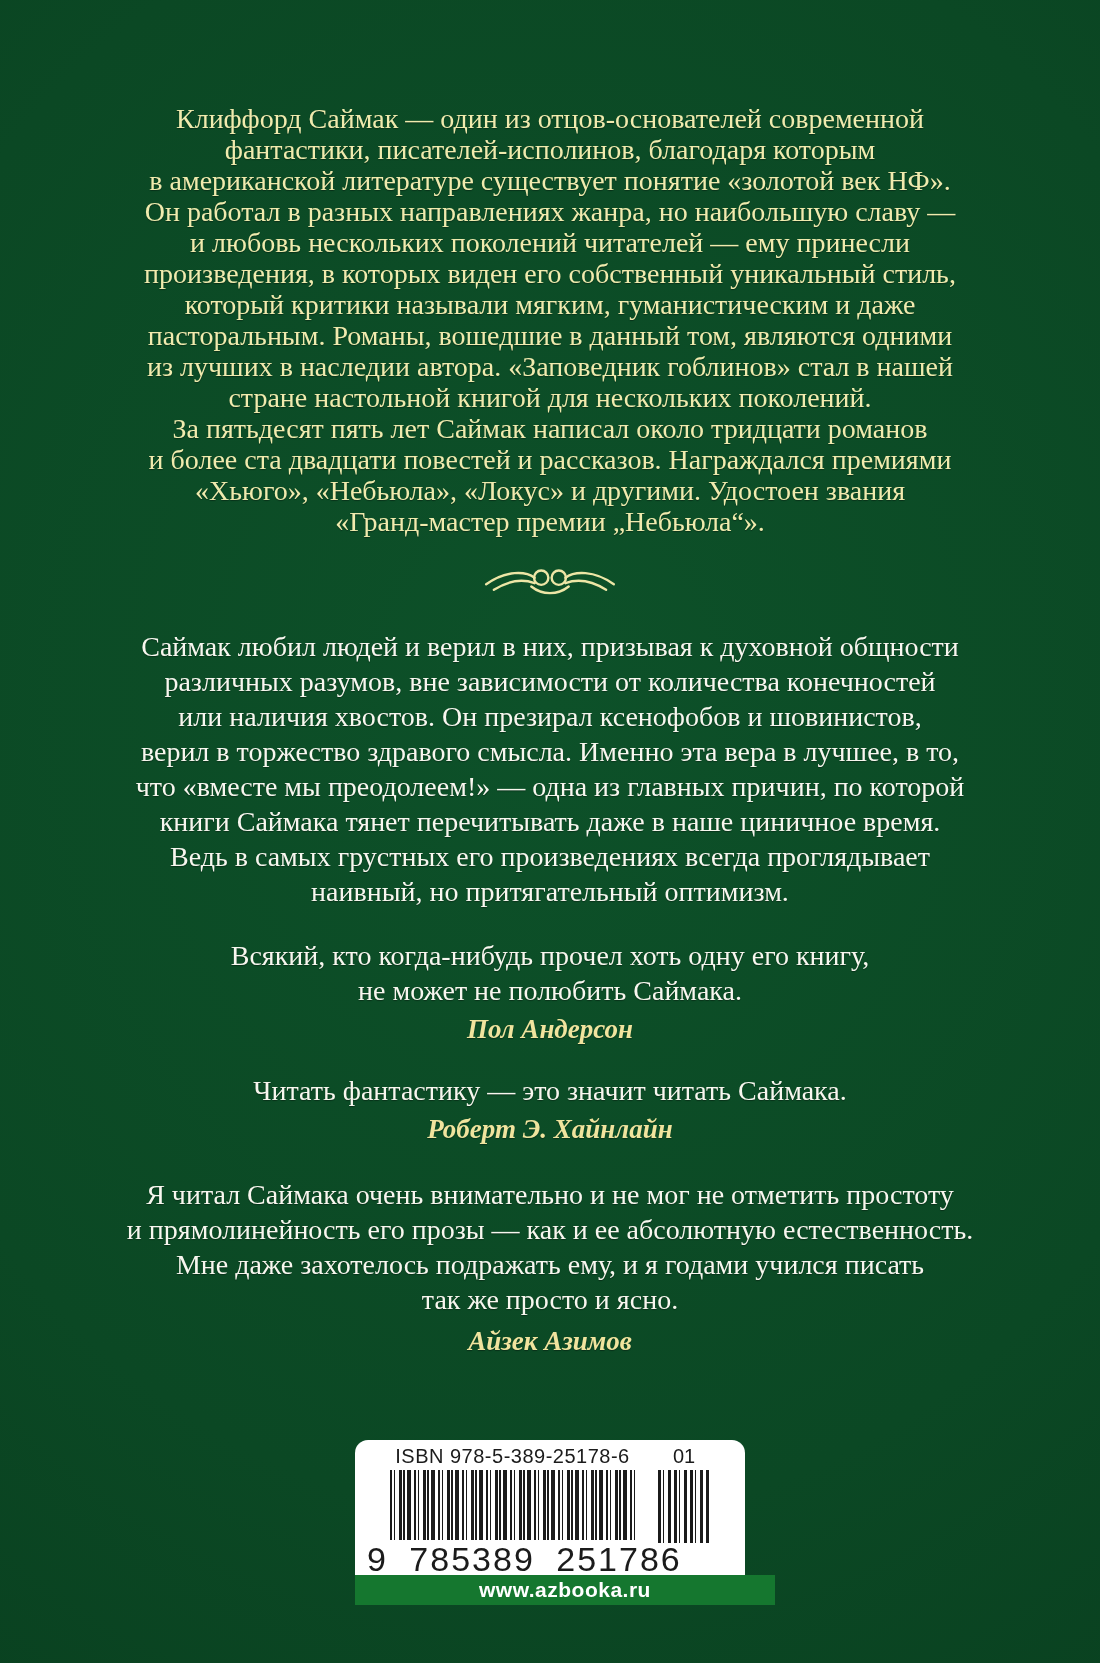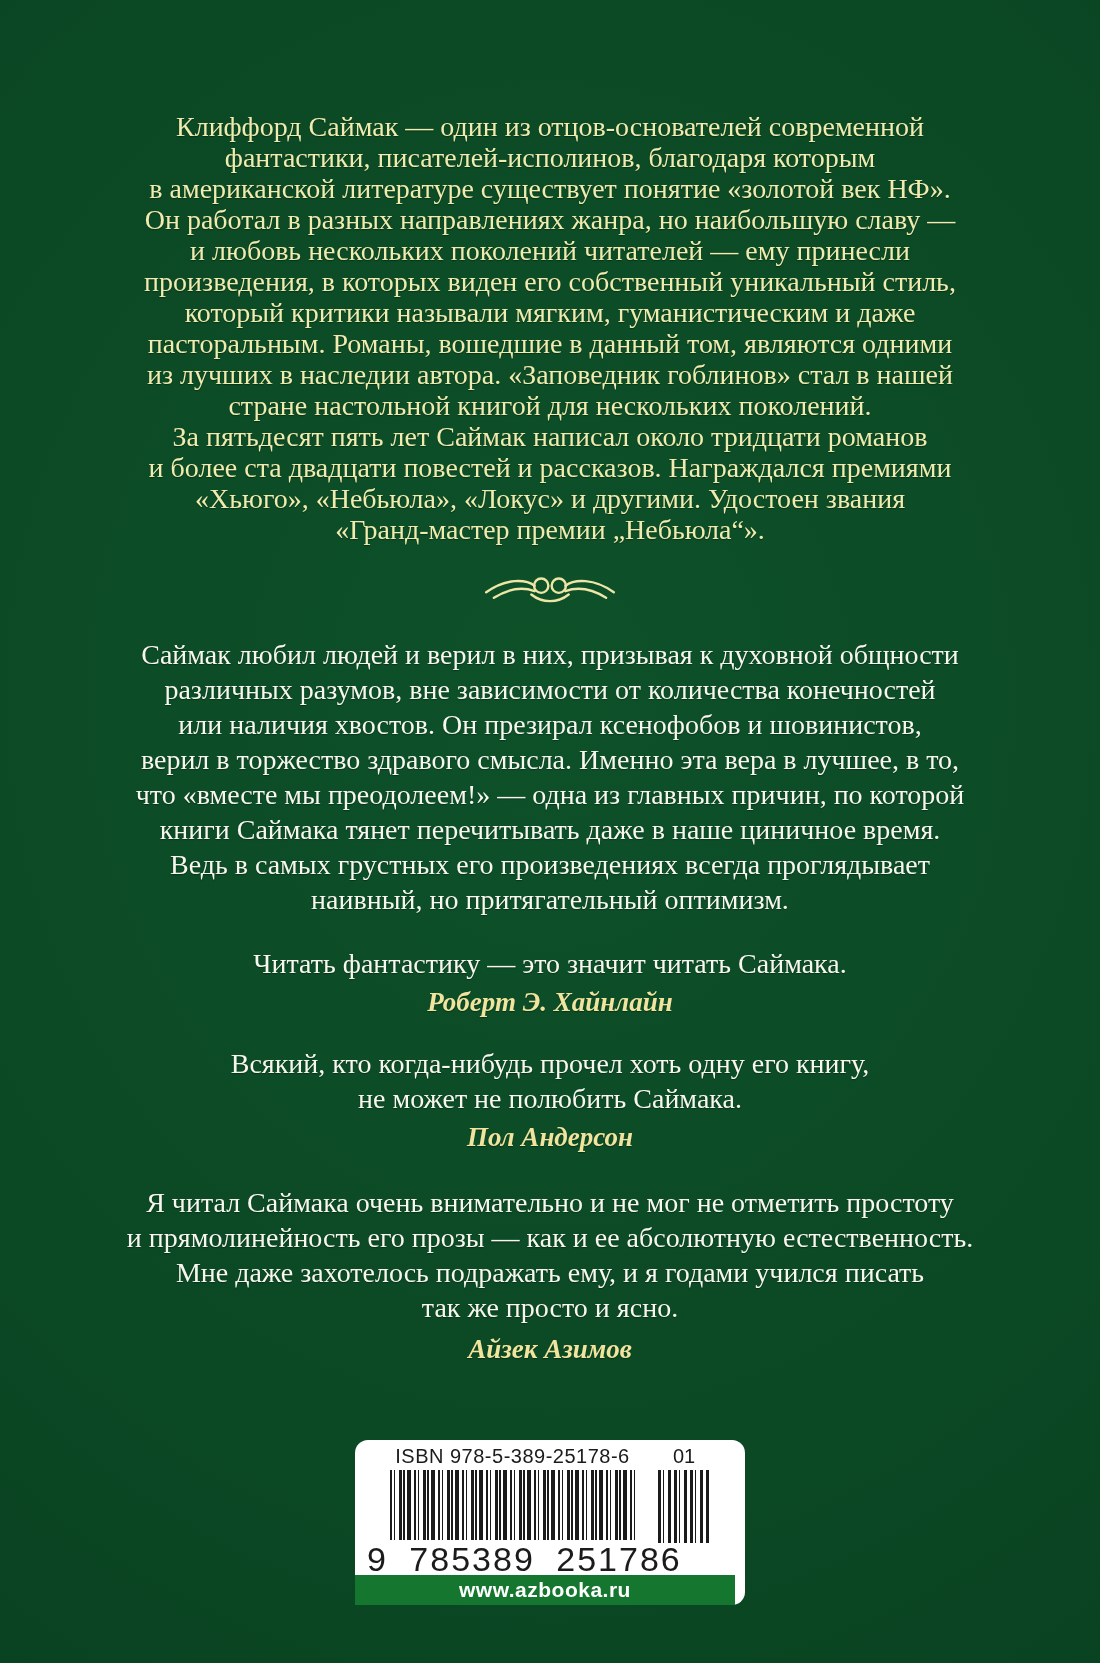--- a/index.html
+++ b/index.html
@@ -8,21 +8,21 @@
     font-family: "Liberation Serif", serif;
   }
   .cover {
     position: relative;
     width: 1100px; height: 1663px;
     background: radial-gradient(ellipse 120% 90% at 50% 42%, #0d5129 0%, #0b4824 55%, #083c1d 100%);
     overflow: hidden;
   }
   .text-col {
     width: 980px;
-    margin: 8px auto;
+    margin: 0 auto;
     text-align: center;
   }
   .bio {
     padding-top: 103px;
     font-size: 28px;
     line-height: 31px;
     color: #F0EBAE;
     white-space: pre-line;
     text-shadow: 0 1px 1px rgba(0,0,0,0.35);
   }
@@ -102,21 +102,21 @@
     left: 12px; top: 100px; width: 280px; height: 30px;
     background: #ffffff;
     text-align: center;
     font-size: 34px;
     letter-spacing: 2px;
     word-spacing: 10px;
     white-space: nowrap;
   }
   .site-banner {
     position: absolute;
-    left: 0; bottom: 0; width: 380px; height: 30px;
+    left: 0; bottom: 0; width: 420px; height: 30px;
     background: #15772F;
     display: flex; align-items: center; justify-content: center;
   }
   .site-banner span {
     color: #ffffff;
     font-weight: bold;
     font-size: 21px;
     letter-spacing: 0.5px;
   }
 </style>
@@ -156,28 +156,28 @@
 различных разумов, вне зависимости от количества конечностей
 или наличия хвостов. Он презирал ксенофобов и шовинистов,
 верил в торжество здравого смысла. Именно эта вера в лучшее, в то,
 что «вместе мы преодолеем!» — одна из главных причин, по которой
 книги Саймака тянет перечитывать даже в наше циничное время.
 Ведь в самых грустных его произведениях всегда проглядывает
 наивный, но притягательный оптимизм.</div>
     </div>
 
     <div class="review-block">
-      <div class="review-text rt-3">Читать фантастику — это значит читать Саймака.</div>
-      <div class="review-author ra-3">Роберт Э. Хайнлайн</div>
+      <div class="review-text rt-2">Всякий, кто когда-нибудь прочел хоть одну его книгу,
+не может не полюбить Саймака.</div>
+      <div class="review-author ra-2">Пол Андерсон</div>
     </div>
 
     <div class="review-block">
-      <div class="review-text rt-2">Всякий, кто когда-нибудь прочел хоть одну его книгу,
-не может не полюбить Саймака.</div>
-      <div class="review-author ra-2">Пол Андерсон</div>
+      <div class="review-text rt-3">Читать фантастику — это значит читать Саймака.</div>
+      <div class="review-author ra-3">Роберт Э. Хайнлайн</div>
     </div>
 
     <div class="review-block">
       <div class="review-text rt-4">Я читал Саймака очень внимательно и не мог не отметить простоту
 и прямолинейность его прозы — как и ее абсолютную естественность.
 Мне даже захотелось подражать ему, и я годами учился писать
 так же просто и ясно.</div>
       <div class="review-author ra-4">Айзек Азимов</div>
     </div>
   </div>

